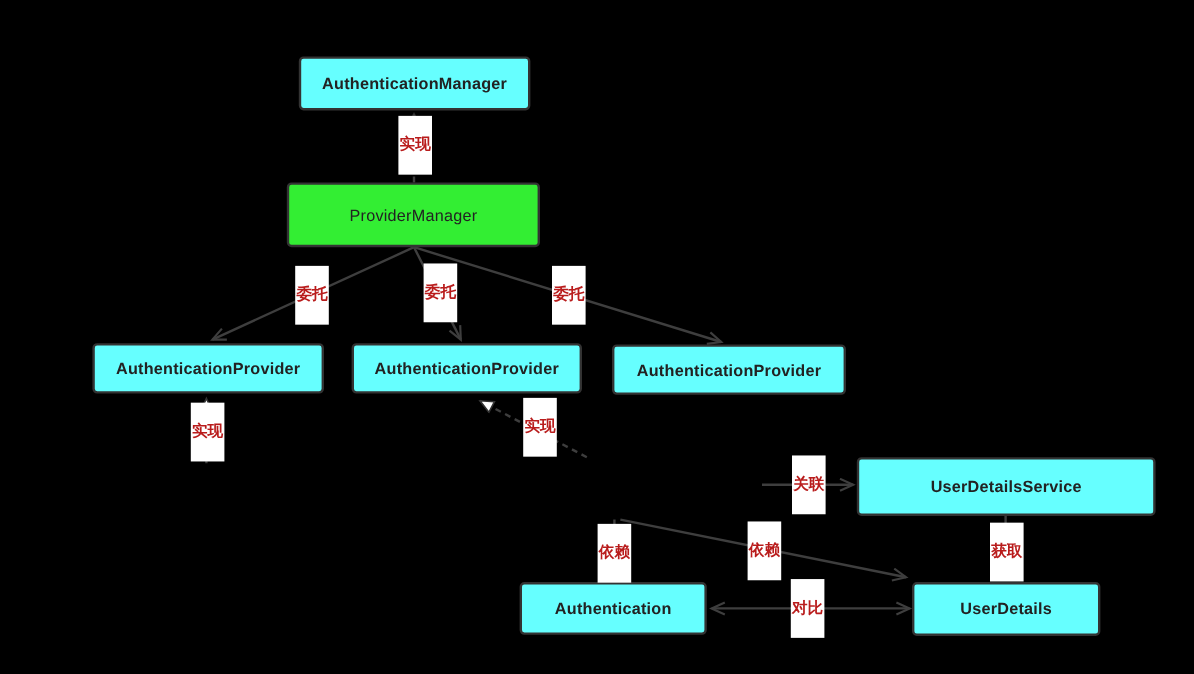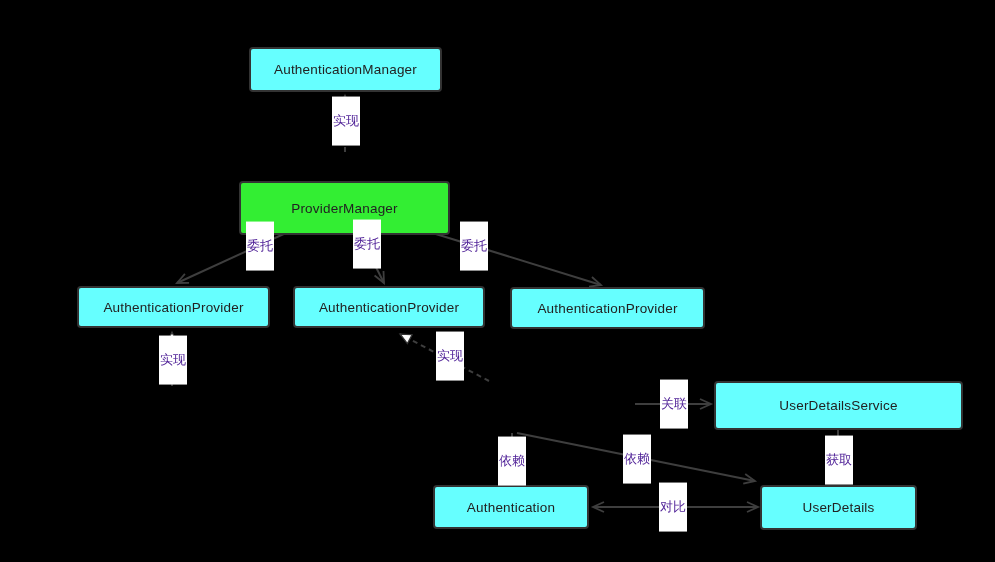--- a/index.html
+++ b/index.html
@@ -25,32 +25,33 @@
     box-sizing: border-box;
     border: 2px solid #333333;
     border-radius: 4px;
     display: flex;
     align-items: center;
     justify-content: center;
     color: #222222;
     font-size: 13.5px;
     letter-spacing: 0.2px;
   }
-  .node.interface { background: #66FFFF; }
-  .node.class     { background: #33EE33; margin-top: 29px; }
+  .node.interface { background: #66FFFF; font-weight: bold; }
+  .node.class     { background: #33EE33; }
   .node-label { white-space: nowrap; }
   .edge-label {
     position: absolute;
     transform: translate(-50%, -50%);
     background: #FFFFFF;
-    color: #4c1d95;
+    color: #b91c1c;
     font-size: 13px;
     line-height: 1.3;
     padding: 16px 1px;
     white-space: nowrap;
+    font-weight: bold;
   }
 </style>
 </head>
 <body>
 
 <div class="canvas">
 
   <svg class="edges-layer" width="995" height="562" viewBox="0 0 995 562" xmlns="http://www.w3.org/2000/svg">
     <defs>
       <marker id="openArrow" markerUnits="userSpaceOnUse" markerWidth="16" markerHeight="14" refX="12" refY="6" orient="auto-start-reverse">

